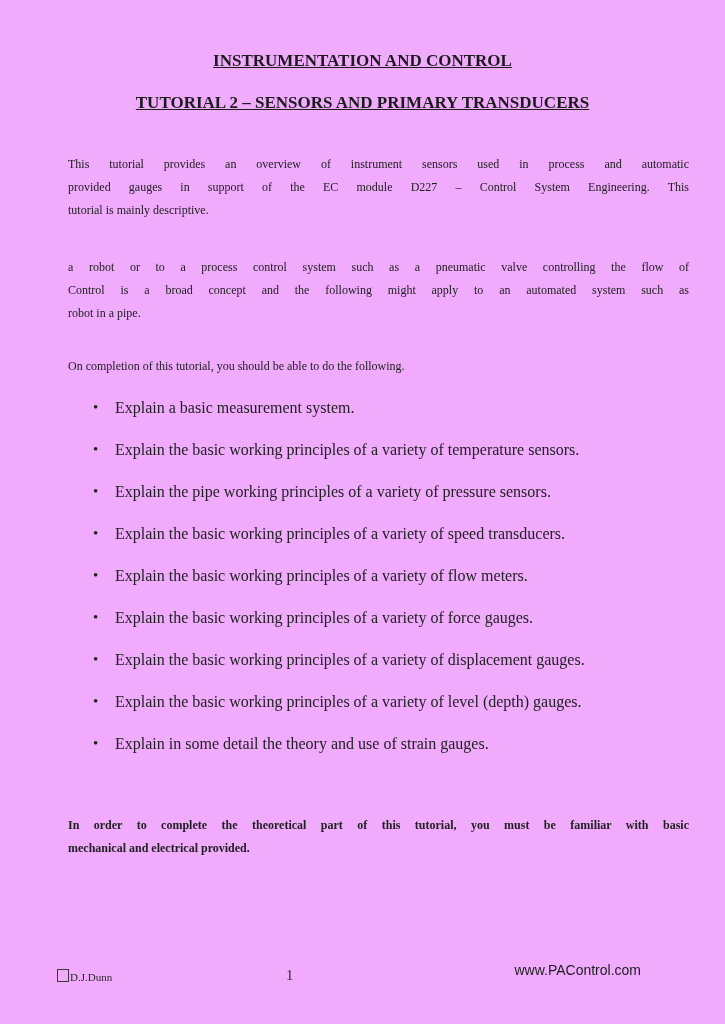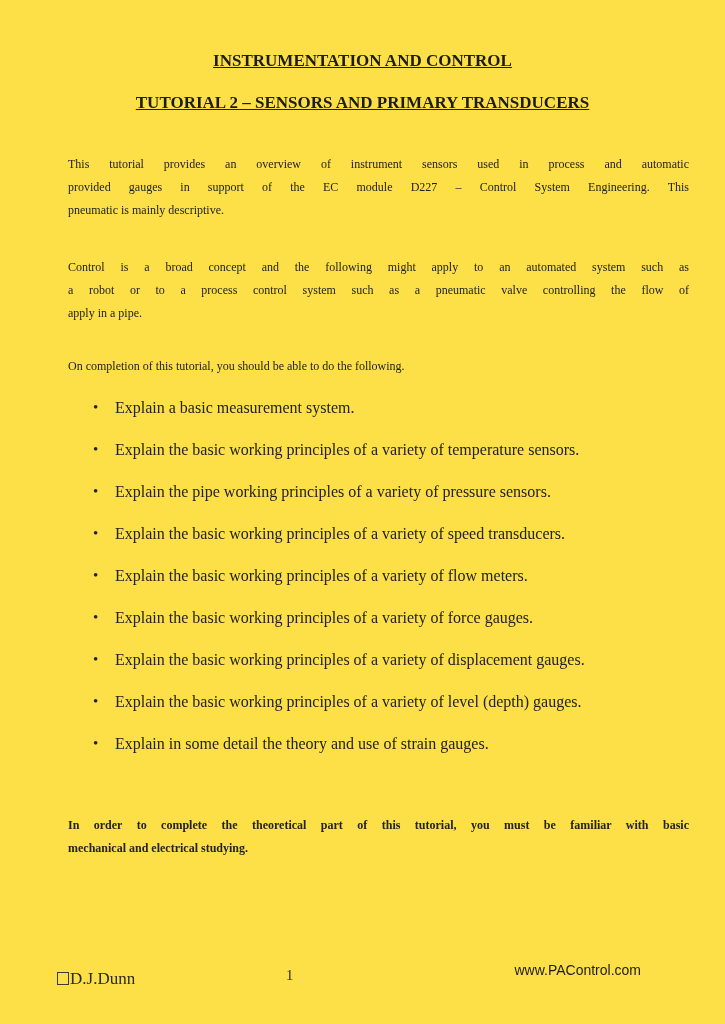--- a/index.html
+++ b/index.html
@@ -1,20 +1,20 @@
 <!DOCTYPE html>
 <html><head>
 <meta charset="utf-8">
 <style>
   html, body { margin: 0; padding: 0; background: #ffffff; }
   .page {
     position: relative;
     width: 725px;
     height: 1024px;
-    background: #fde047;
+    background: #f0abfc;
     font-family: "Liberation Serif", serif;
     color: #222222;
     overflow: hidden;
   }
   .doc-title, .doc-subtitle {
     position: absolute;
     left: 0;
     width: 725px;
     margin: 0;
     text-align: center;
@@ -54,21 +54,21 @@
     width: 22px;
     margin-left: 25px;
     flex: 0 0 22px;
     font-size: 15px;
   }
   .objectives .obj-text { flex: 1; }
   .footer-author {
     position: absolute;
     left: 57px;
     top: 969px;
-    font-size: 17px;
+    font-size: 11px;
     color: #2a2a2a;
     white-space: nowrap;
   }
   .box-glyph {
     display: inline-block;
     width: 10px;
     height: 11px;
     border: 1px solid #3a3a3a;
     margin-right: 1px;
     vertical-align: -1px;
@@ -96,27 +96,27 @@
 
 <div class="page">
 
   <h1 class="doc-title">INSTRUMENTATION AND CONTROL</h1>
 
   <h2 class="doc-subtitle">TUTORIAL 2 – SENSORS AND PRIMARY TRANSDUCERS</h2>
 
   <div class="para" id="para-0">
       <div class="jline">This tutorial provides an overview of instrument sensors used in process and automatic</div>
       <div class="jline">provided gauges in support of the EC module D227 – Control System Engineering. This</div>
-      <div class="jline final">pneumatic is mainly descriptive.</div>
+      <div class="jline final">tutorial is mainly descriptive.</div>
     </div>
 
   <div class="para" id="para-1">
+      <div class="jline">a robot or to a process control system such as a pneumatic valve controlling the flow of</div>
       <div class="jline">Control is a broad concept and the following might apply to an automated system such as</div>
-      <div class="jline">a robot or to a process control system such as a pneumatic valve controlling the flow of</div>
-      <div class="jline final">apply in a pipe.</div>
+      <div class="jline final">robot in a pipe.</div>
     </div>
 
   <div class="para" id="para-2">
       <div class="jline final">On completion of this tutorial, you should be able to do the following.</div>
     </div>
 
   <ul class="objectives">
       <li>
         <span class="bullet">•</span>
         <span class="obj-text">Explain a basic measurement system.</span>
@@ -150,21 +150,21 @@
         <span class="obj-text">Explain the basic working principles of a variety of level (depth) gauges.</span>
       </li>
       <li>
         <span class="bullet">•</span>
         <span class="obj-text">Explain in some detail the theory and use of strain gauges.</span>
       </li>
     </ul>
 
   <div class="para" id="para-3">
       <div class="jline">In order to complete the theoretical part of this tutorial, you must be familiar with basic</div>
-      <div class="jline final">mechanical and electrical studying.</div>
+      <div class="jline final">mechanical and electrical provided.</div>
     </div>
 
   <div class="footer-author">
     <span class="box-glyph"></span><span>D.J.Dunn</span>
   </div>
 
   <div class="footer-page">1</div>
 
   <a class="footer-url" href="#">www.PAControl.com</a>
 

